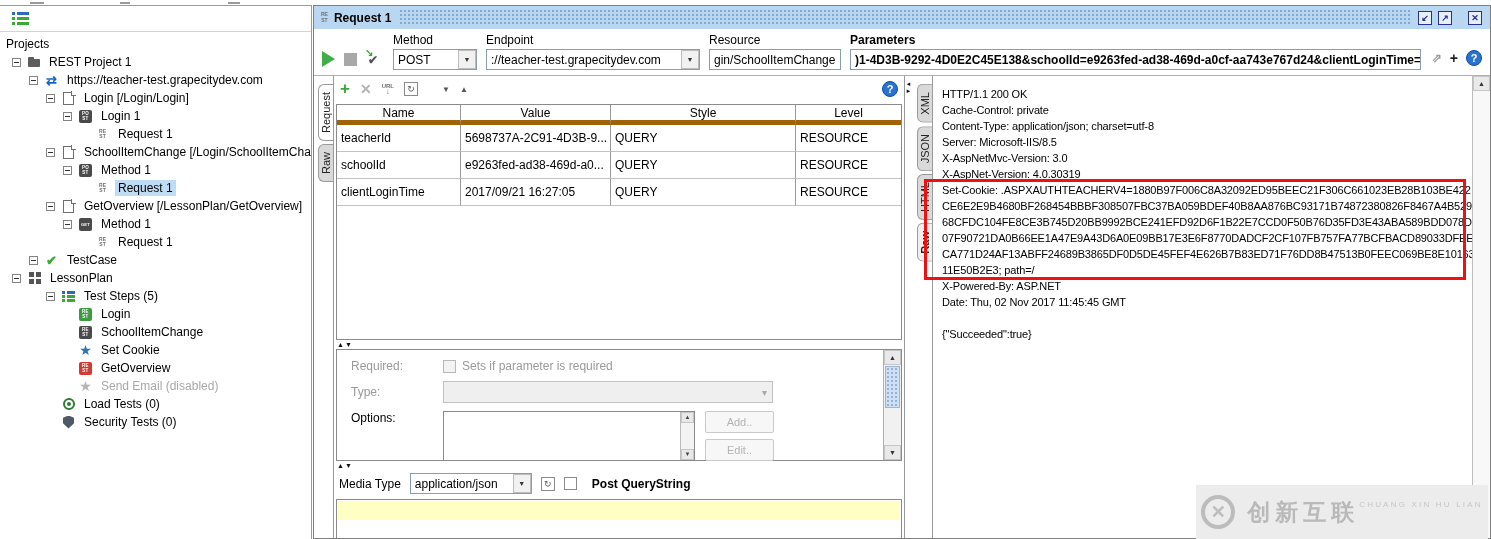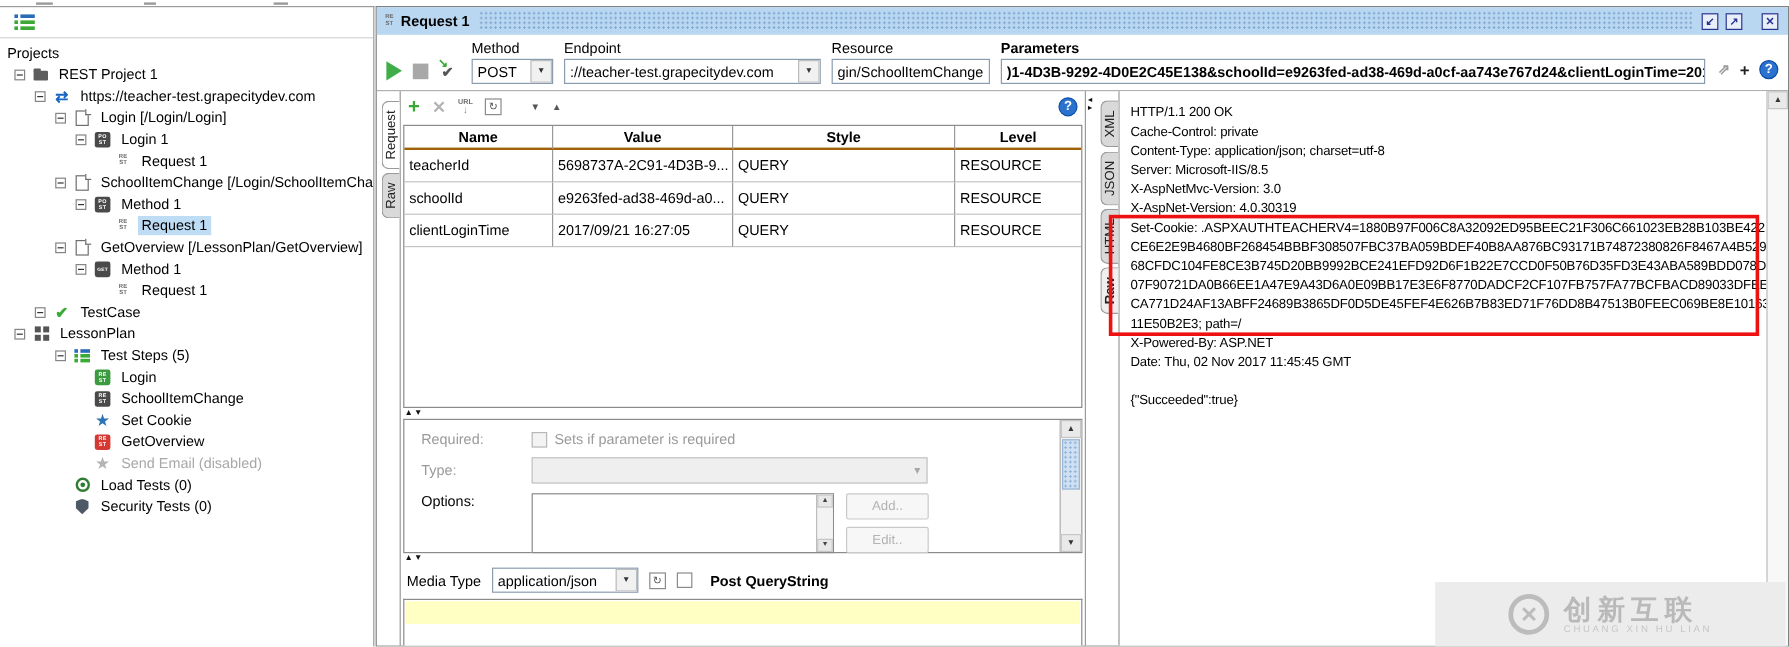--- a/index.html
+++ b/index.html
@@ -80,21 +80,21 @@
   .stopsq{width:13px;height:13px;background:#a8a8a8;}
   .submitico{position:relative;width:18px;height:16px;}
   .submitico::before{content:"✔";position:absolute;left:2px;top:2px;font-size:12px;font-weight:bold;color:#555;}
   .submitico::after{content:"↘";position:absolute;left:-1px;top:-4px;font-size:10px;font-weight:bold;color:#3aaa35;}
   .fgroup{display:flex;flex-direction:column;}
   .fgroup .flabel{font-size:12px;margin-bottom:2px;}
   .ctrl{height:21px;box-sizing:border-box;border:1px solid #8a9cb0;background:#fff;display:flex;
         align-items:center;padding-left:4px;overflow:hidden;white-space:nowrap;}
   .arrowbtn{margin-left:auto;width:16px;height:17px;flex:none;background:#f1f1f1;border:1px solid #bdbdbd;
         display:flex;align-items:center;justify-content:center;font-size:7px;color:#333;}
-  .w-method{width:68px;} .w-endpoint{width:214px;} .w-resource{width:132px;} .w-params{flex:1;min-width:0;font-weight:bold;}
+  .w-method{width:84px;} .w-endpoint{width:214px;} .w-resource{width:132px;} .w-params{flex:1;min-width:0;font-weight:bold;}
   .baricons{display:flex;align-items:center;gap:8px;margin-bottom:4px;margin-left:2px;}
   .editparams{color:#9a9a9a;font-size:12px;font-weight:bold;}
   .plusdark{color:#222;font-size:14px;font-weight:bold;line-height:12px;}
   .help{width:16px;height:16px;border-radius:50%;background:#2a72cd;border:1px solid #0c4ea8;color:#fff;
         font-size:11px;font-weight:bold;text-align:center;line-height:15px;box-sizing:border-box;}
 
   .content{flex:1;display:flex;min-height:0;}
   .vtabs{width:19px;flex:none;display:flex;flex-direction:column;align-items:flex-end;padding-top:8px;gap:3px;}
   .vtab{writing-mode:vertical-rl;transform:rotate(180deg);font-size:11px;padding:7px 1px;
         border:1px solid #9a9a9a;border-left:none;border-radius:0 6px 6px 0;background:#d9d9d9;color:#222;}
@@ -110,21 +110,21 @@
   .urlico{display:inline-flex;flex-direction:column;align-items:center;font-size:6px;font-weight:bold;color:#6f6f6f;line-height:6px;}
   .urlico::after{content:"↓";color:#3aaa35;font-size:8px;line-height:6px;}
   .boxico{width:14px;height:14px;border:1px solid #8a8a8a;font-size:9px;line-height:13px;text-align:center;color:#555;box-sizing:border-box;}
   .sortarrow{font-size:8px;color:#555;}
 
   .tablewrap{height:236px;flex:none;margin:2px 2px 0 2px;border:1px solid #8a8a8a;box-sizing:border-box;background:#fff;}
   .prow{display:flex;}
   .pcell{box-sizing:border-box;border-right:1px solid #9a9a9a;padding:0 4px;display:flex;align-items:center;overflow:hidden;white-space:nowrap;}
   .pcell:last-child{border-right:none;}
   .c1{width:124px;} .c2{width:150px;} .c3{width:185px;} .c4{flex:1;}
-  .phead .pcell{height:20px;justify-content:center;border-bottom:2px solid #a16207;font-weight:bold;}
+  .phead .pcell{height:20px;justify-content:center;border-bottom:5px solid #a16207;}
   .pdata .pcell{height:27px;border-bottom:1px solid #c3c3c3;}
 
   .vsplit{height:9px;flex:none;display:flex;align-items:center;gap:1px;padding-left:3px;font-size:7px;color:#111;line-height:7px;}
   .pform{height:112px;flex:none;margin:0 2px;border:1px solid #8a8a8a;box-sizing:border-box;display:flex;background:#fff;}
   .pform-content{flex:1;padding:9px 0 0 14px;}
   .frow{display:flex;align-items:center;margin-bottom:8px;}
   .frow.top{align-items:flex-start;}
   .flbl{width:92px;flex:none;}
   .gray{color:#9a9a9a;}
   .cb{width:13px;height:13px;box-sizing:border-box;border:1px solid #8a8a8a;background:#fff;flex:none;margin-right:6px;}
@@ -157,21 +157,21 @@
   .rline{height:16px;line-height:16px;font-size:11px;letter-spacing:-0.15px;white-space:nowrap;}
   .respscroll{width:17px;flex:none;border-left:1px solid #bdbdbd;background:#f8f8f8;display:flex;flex-direction:column;}
 
   .redbox{position:absolute;left:924px;top:179px;width:542px;height:101px;box-sizing:border-box;
           border:3px solid #ee1111;z-index:5;pointer-events:none;}
 
   .watermark{position:absolute;right:3px;bottom:0;width:292px;height:54px;background:#ececec;z-index:6;
              display:flex;align-items:center;justify-content:center;gap:12px;}
   .wlogo{width:34px;height:34px;box-sizing:border-box;border:4px solid #bcbcbc;border-radius:50%;
          color:#bcbcbc;font-size:18px;font-weight:bold;text-align:center;line-height:26px;}
-  .wtextcol{display:flex;flex-direction:column;}
+  .wtextcol{display:flex;flex-direction:row;}
   .wzh{font-size:23px;color:#b9b9b9;font-weight:bold;letter-spacing:5px;line-height:24px;}
   .wen{font-size:8px;color:#c6c6c6;letter-spacing:2.2px;}
 </style>
 </head>
 <body>
 
 <div class="screen">
 
   <div class="topstrip">
     <span class="frag" style="left:30px;width:14px;"></span>

